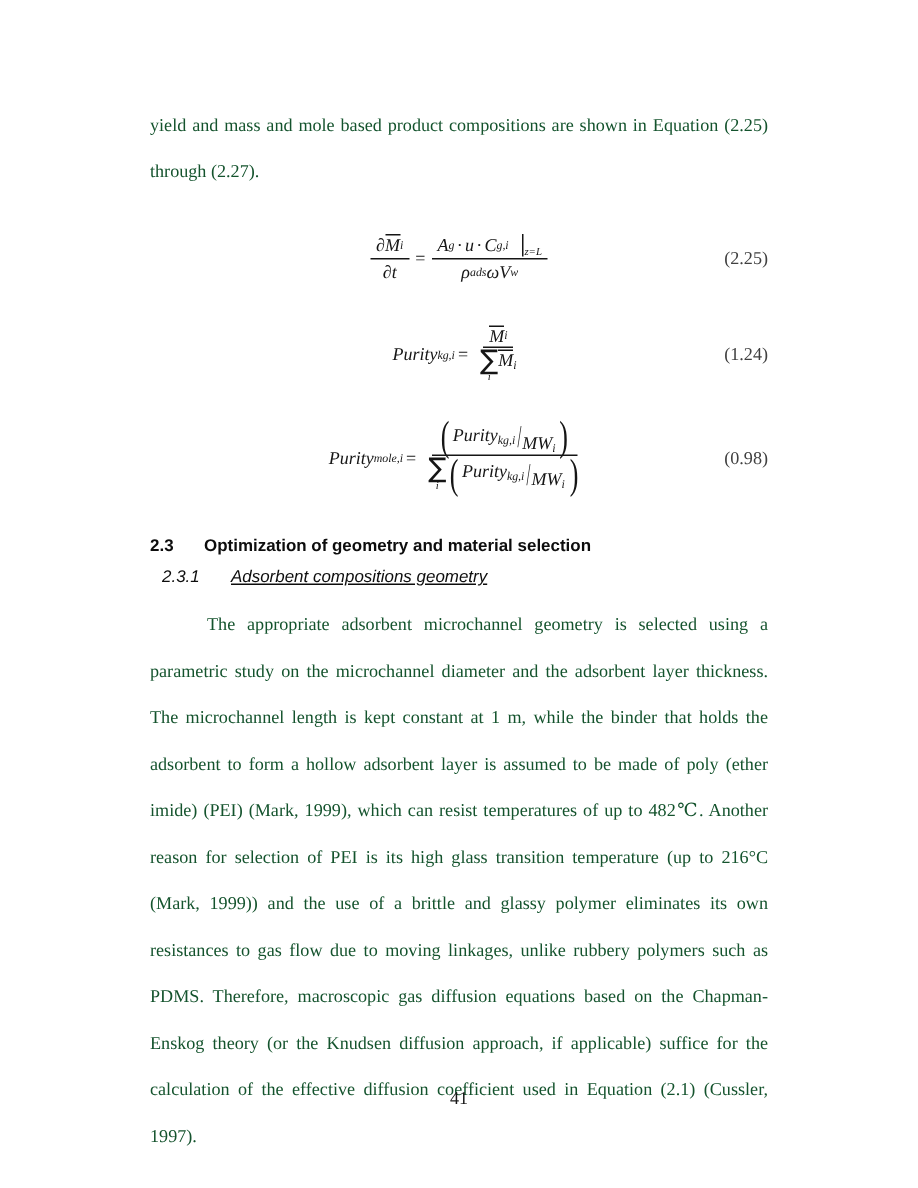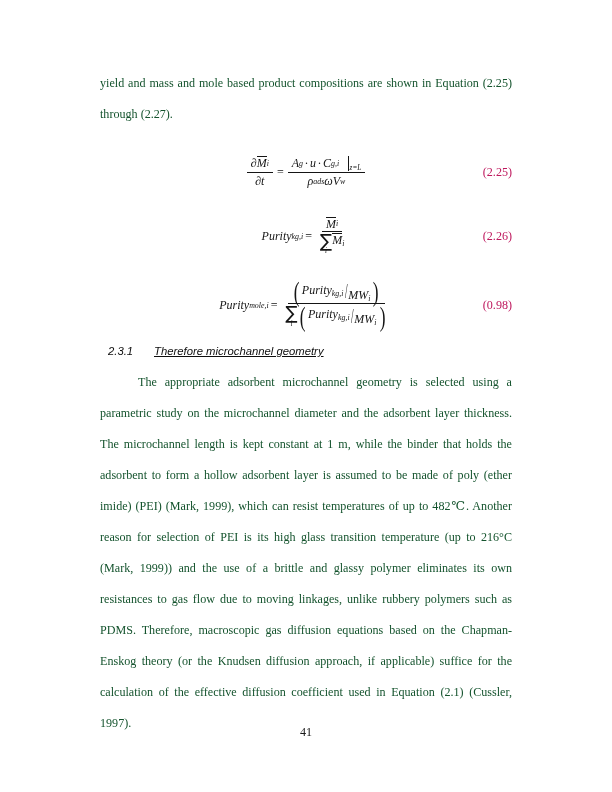--- a/index.html
+++ b/index.html
@@ -57,21 +57,21 @@
     display: inline-flex;
     align-items: center;
     justify-content: center;
   }
   .eq-num {
     position: absolute;
     right: 0;
     font-style: normal;
     font-size: 12.1px;
     font-family: "Liberation Serif", "DejaVu Serif", serif;
-    color: #be185d;
+    color: #404040;
   }
 
   
   .frac {
     display: inline-flex;
     flex-direction: column;
     align-items: center;
     justify-content: center;
     vertical-align: middle;
     margin: 0 2px;
@@ -280,21 +280,21 @@
           </span>
           <span class="den">
             <span class="sum">
               <span class="sigma">∑</span>
               <span class="idx">i</span>
             </span>
             <span style="position:relative; top:-3px;"><span class="overbar">M</span><span class="sub">i</span></span>
           </span>
         </span>
       </span>
-      <span class="eq-num">(2.26)</span>
+      <span class="eq-num">(1.24)</span>
     </div>
 
     <div class="eq-block" style="margin-top:14px; height:62px;">
       <span class="eq-body">
         <span>Purity</span>
           <span class="sub">mole,i</span>
         <span class="op">=</span>
         <span class="frac">
           <span class="num">
             <span class="bigparen">
@@ -324,24 +324,28 @@
                 </span>
               </span>
               <span class="pr">)</span>
             </span>
           </span>
         </span>
       </span>
       <span class="eq-num">(0.98)</span>
     </div>
 
+    <div class="h2" style="margin-top:22px;">
+      <span class="hnum">2.3</span>
+      <span class="htext">Optimization of geometry and material selection</span>
+    </div>
 
     <div class="h3" style="margin-top:9px;">
       <span class="hnum">2.3.1</span>
-      <span class="htext">Therefore microchannel geometry</span>
+      <span class="htext">Adsorbent compositions geometry</span>
     </div>
 
     <p class="para indent" style="margin-top:10px;">The appropriate adsorbent microchannel geometry is selected using a parametric study on the microchannel diameter and the adsorbent layer thickness. The microchannel length is kept constant at 1 m, while the binder that holds the adsorbent to form a hollow adsorbent layer is assumed to be made of poly (ether imide) (PEI) (Mark, 1999), which can resist temperatures of up to 482℃. Another reason for selection of PEI is its high glass transition temperature (up to 216°C (Mark, 1999)) and the use of a brittle and glassy polymer eliminates its own resistances to gas flow due to moving linkages, unlike rubbery polymers such as PDMS. Therefore, macroscopic gas diffusion equations based on the Chapman-Enskog theory (or the Knudsen diffusion approach, if applicable) suffice for the calculation of the effective diffusion coefficient used in Equation (2.1) (Cussler, 1997).</p>
 
   </div>
 
   <div class="page-number">41</div>
 </div>
 
 </body></html>

